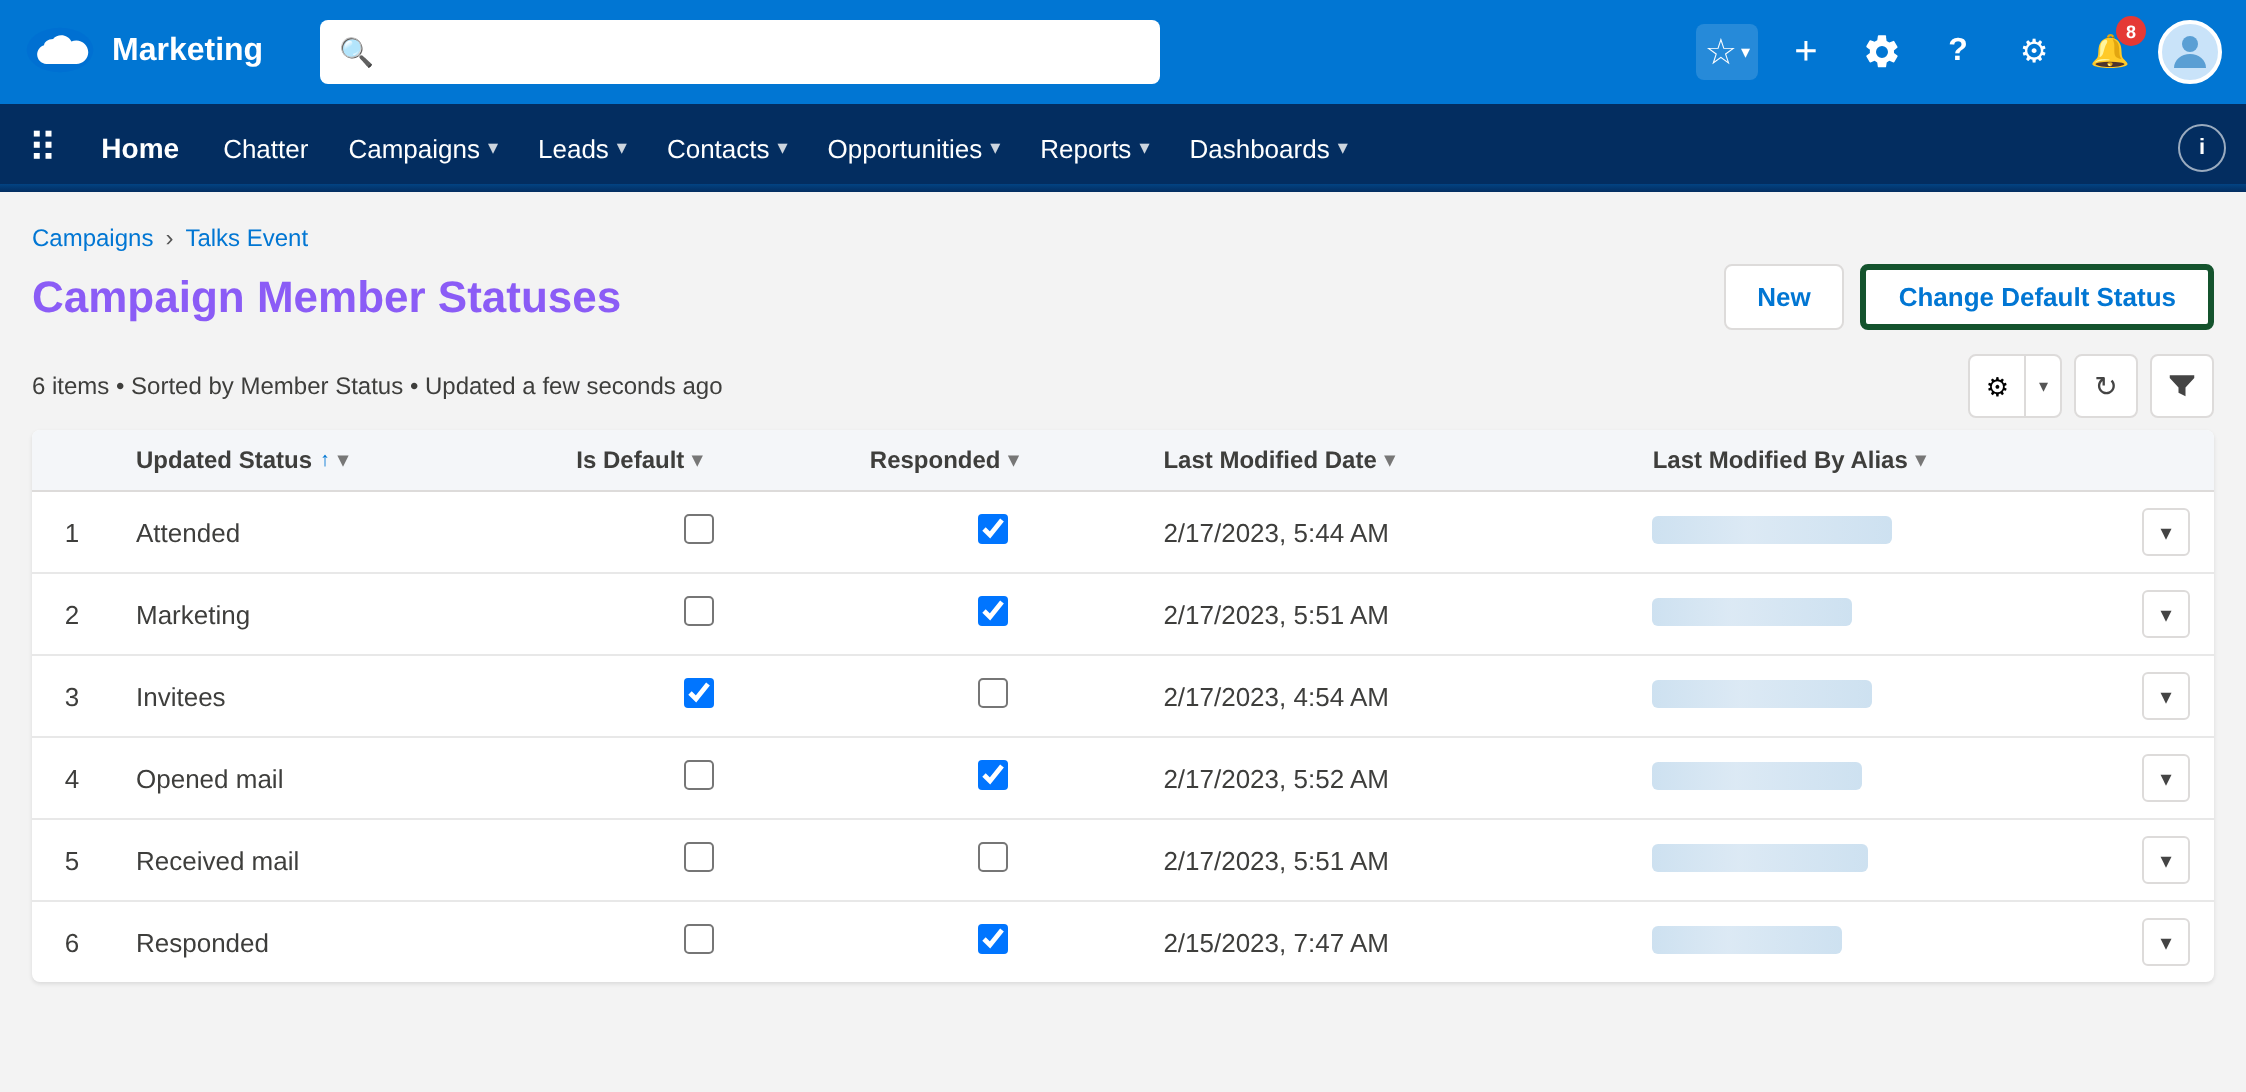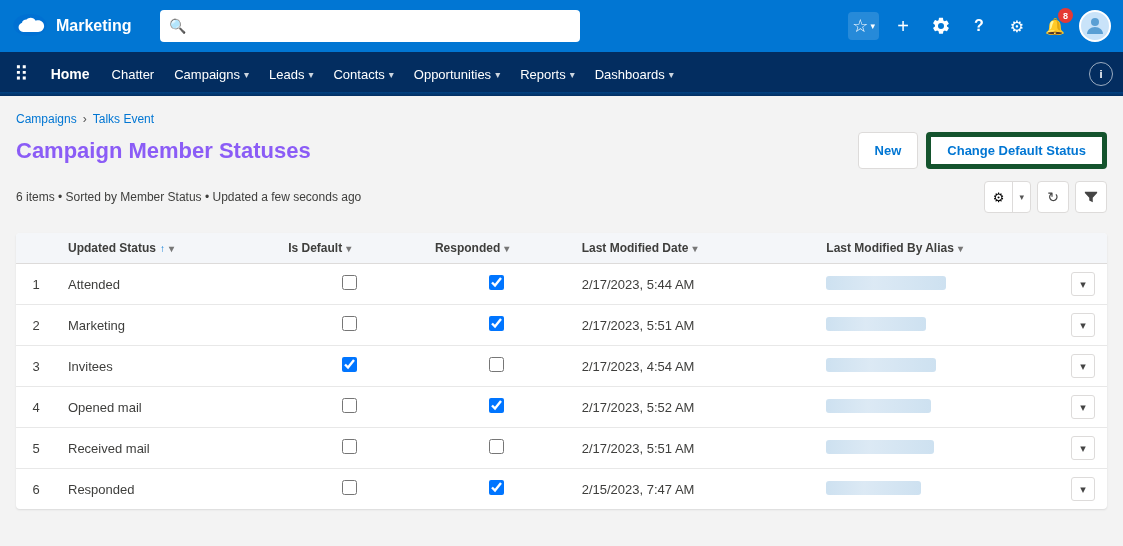--- a/index.html
+++ b/index.html
@@ -102,27 +102,27 @@
     .page-header {
       display: flex; align-items: center; justify-content: space-between; margin-bottom: 12px;
     }
     .page-title { font-size: 22px; font-weight: 700; color: #8b5cf6; }
     .header-actions { display: flex; gap: 8px; }
     .btn-new {
       background: white; border: 1px solid #dddbda; border-radius: 4px;
       padding: 6px 16px; font-size: 13px; cursor: pointer; font-weight: 600; color: #0176d3;
     }
     .btn-change-default {
-      background: white; border: 5px solid #14532d; border-radius: 4px;
+      background: white; border: 3px solid #14532d; border-radius: 4px;
       padding: 6px 16px; font-size: 13px; cursor: pointer; font-weight: 600; color: #0176d3;
     }
 
     
     .table-toolbar {
-      display: flex; align-items: center; justify-content: space-between; margin-bottom: 20px;
+      display: flex; align-items: center; justify-content: space-between; margin-bottom: 6px;
     }
     .table-meta { font-size: 12px; color: #3e3e3c; }
     .table-actions { display: flex; gap: 6px; align-items: center; }
     .tbl-icon-btn {
       width: 32px; height: 32px; border: 1px solid #dddbda; border-radius: 4px;
       background: white; display: flex; align-items: center; justify-content: center;
       cursor: pointer; font-size: 14px; color: #444;
     }
     .gear-dropdown {
       display: flex; align-items: center; height: 32px; border: 1px solid #dddbda; border-radius: 4px;

